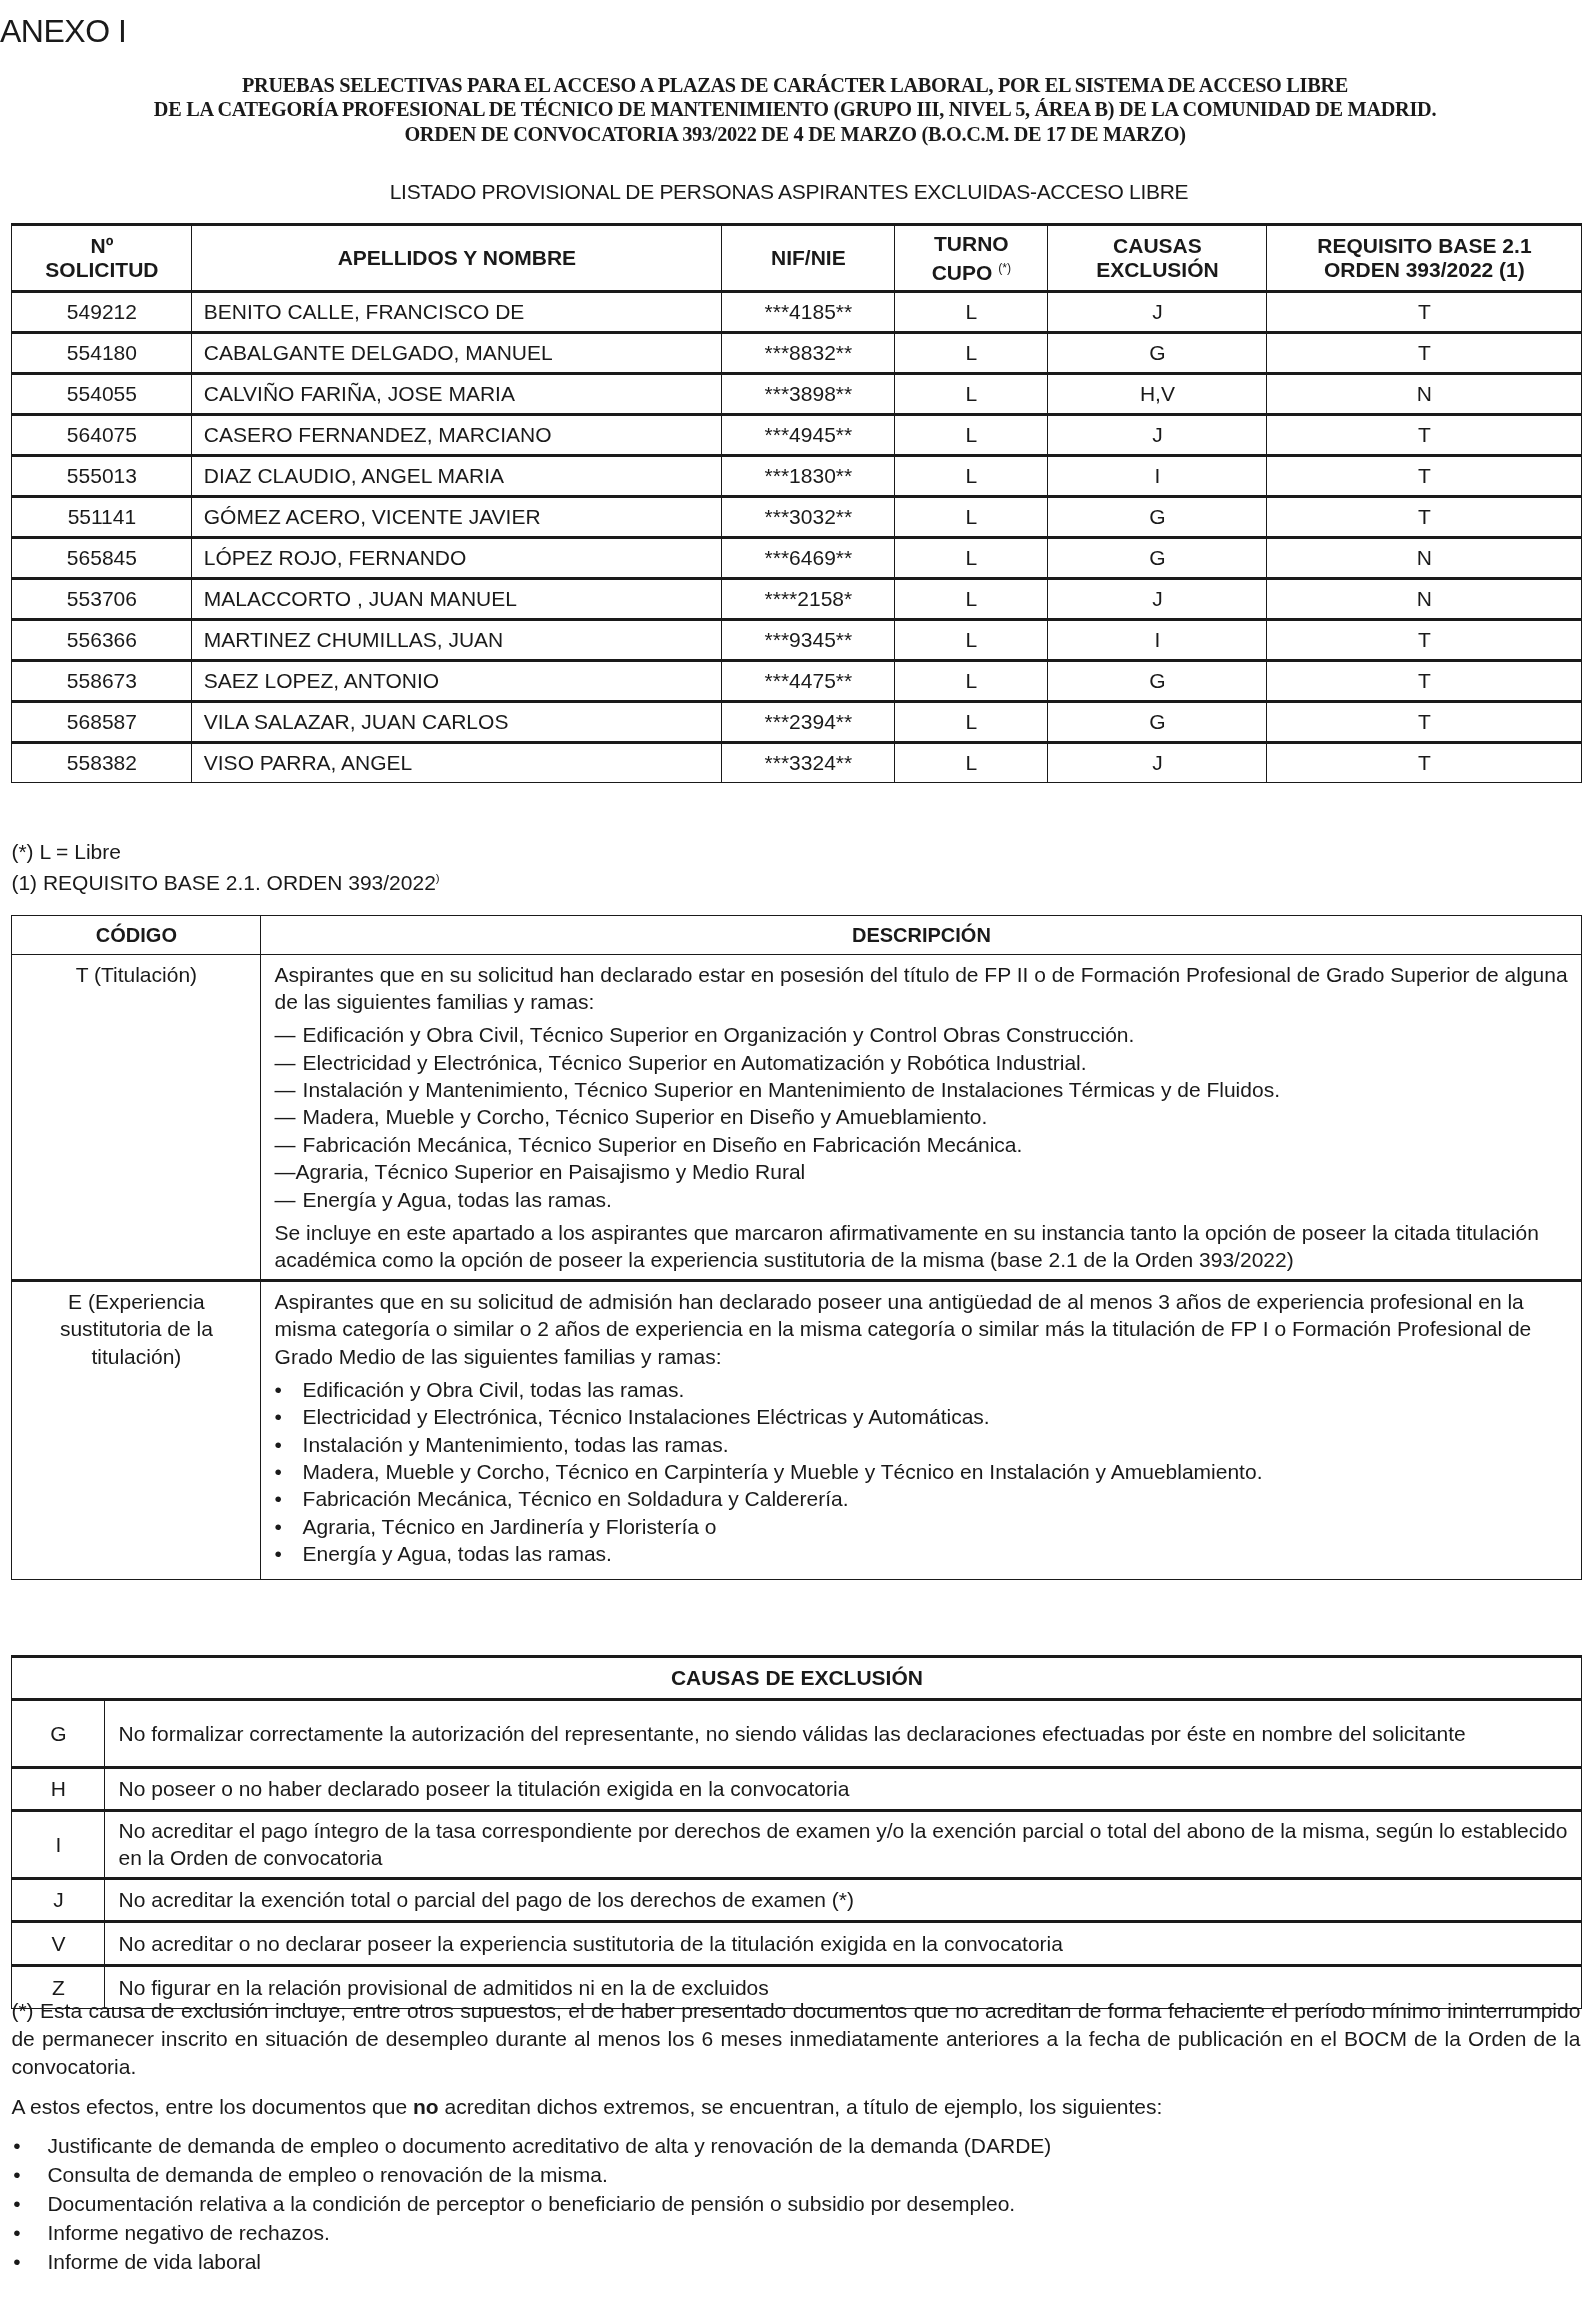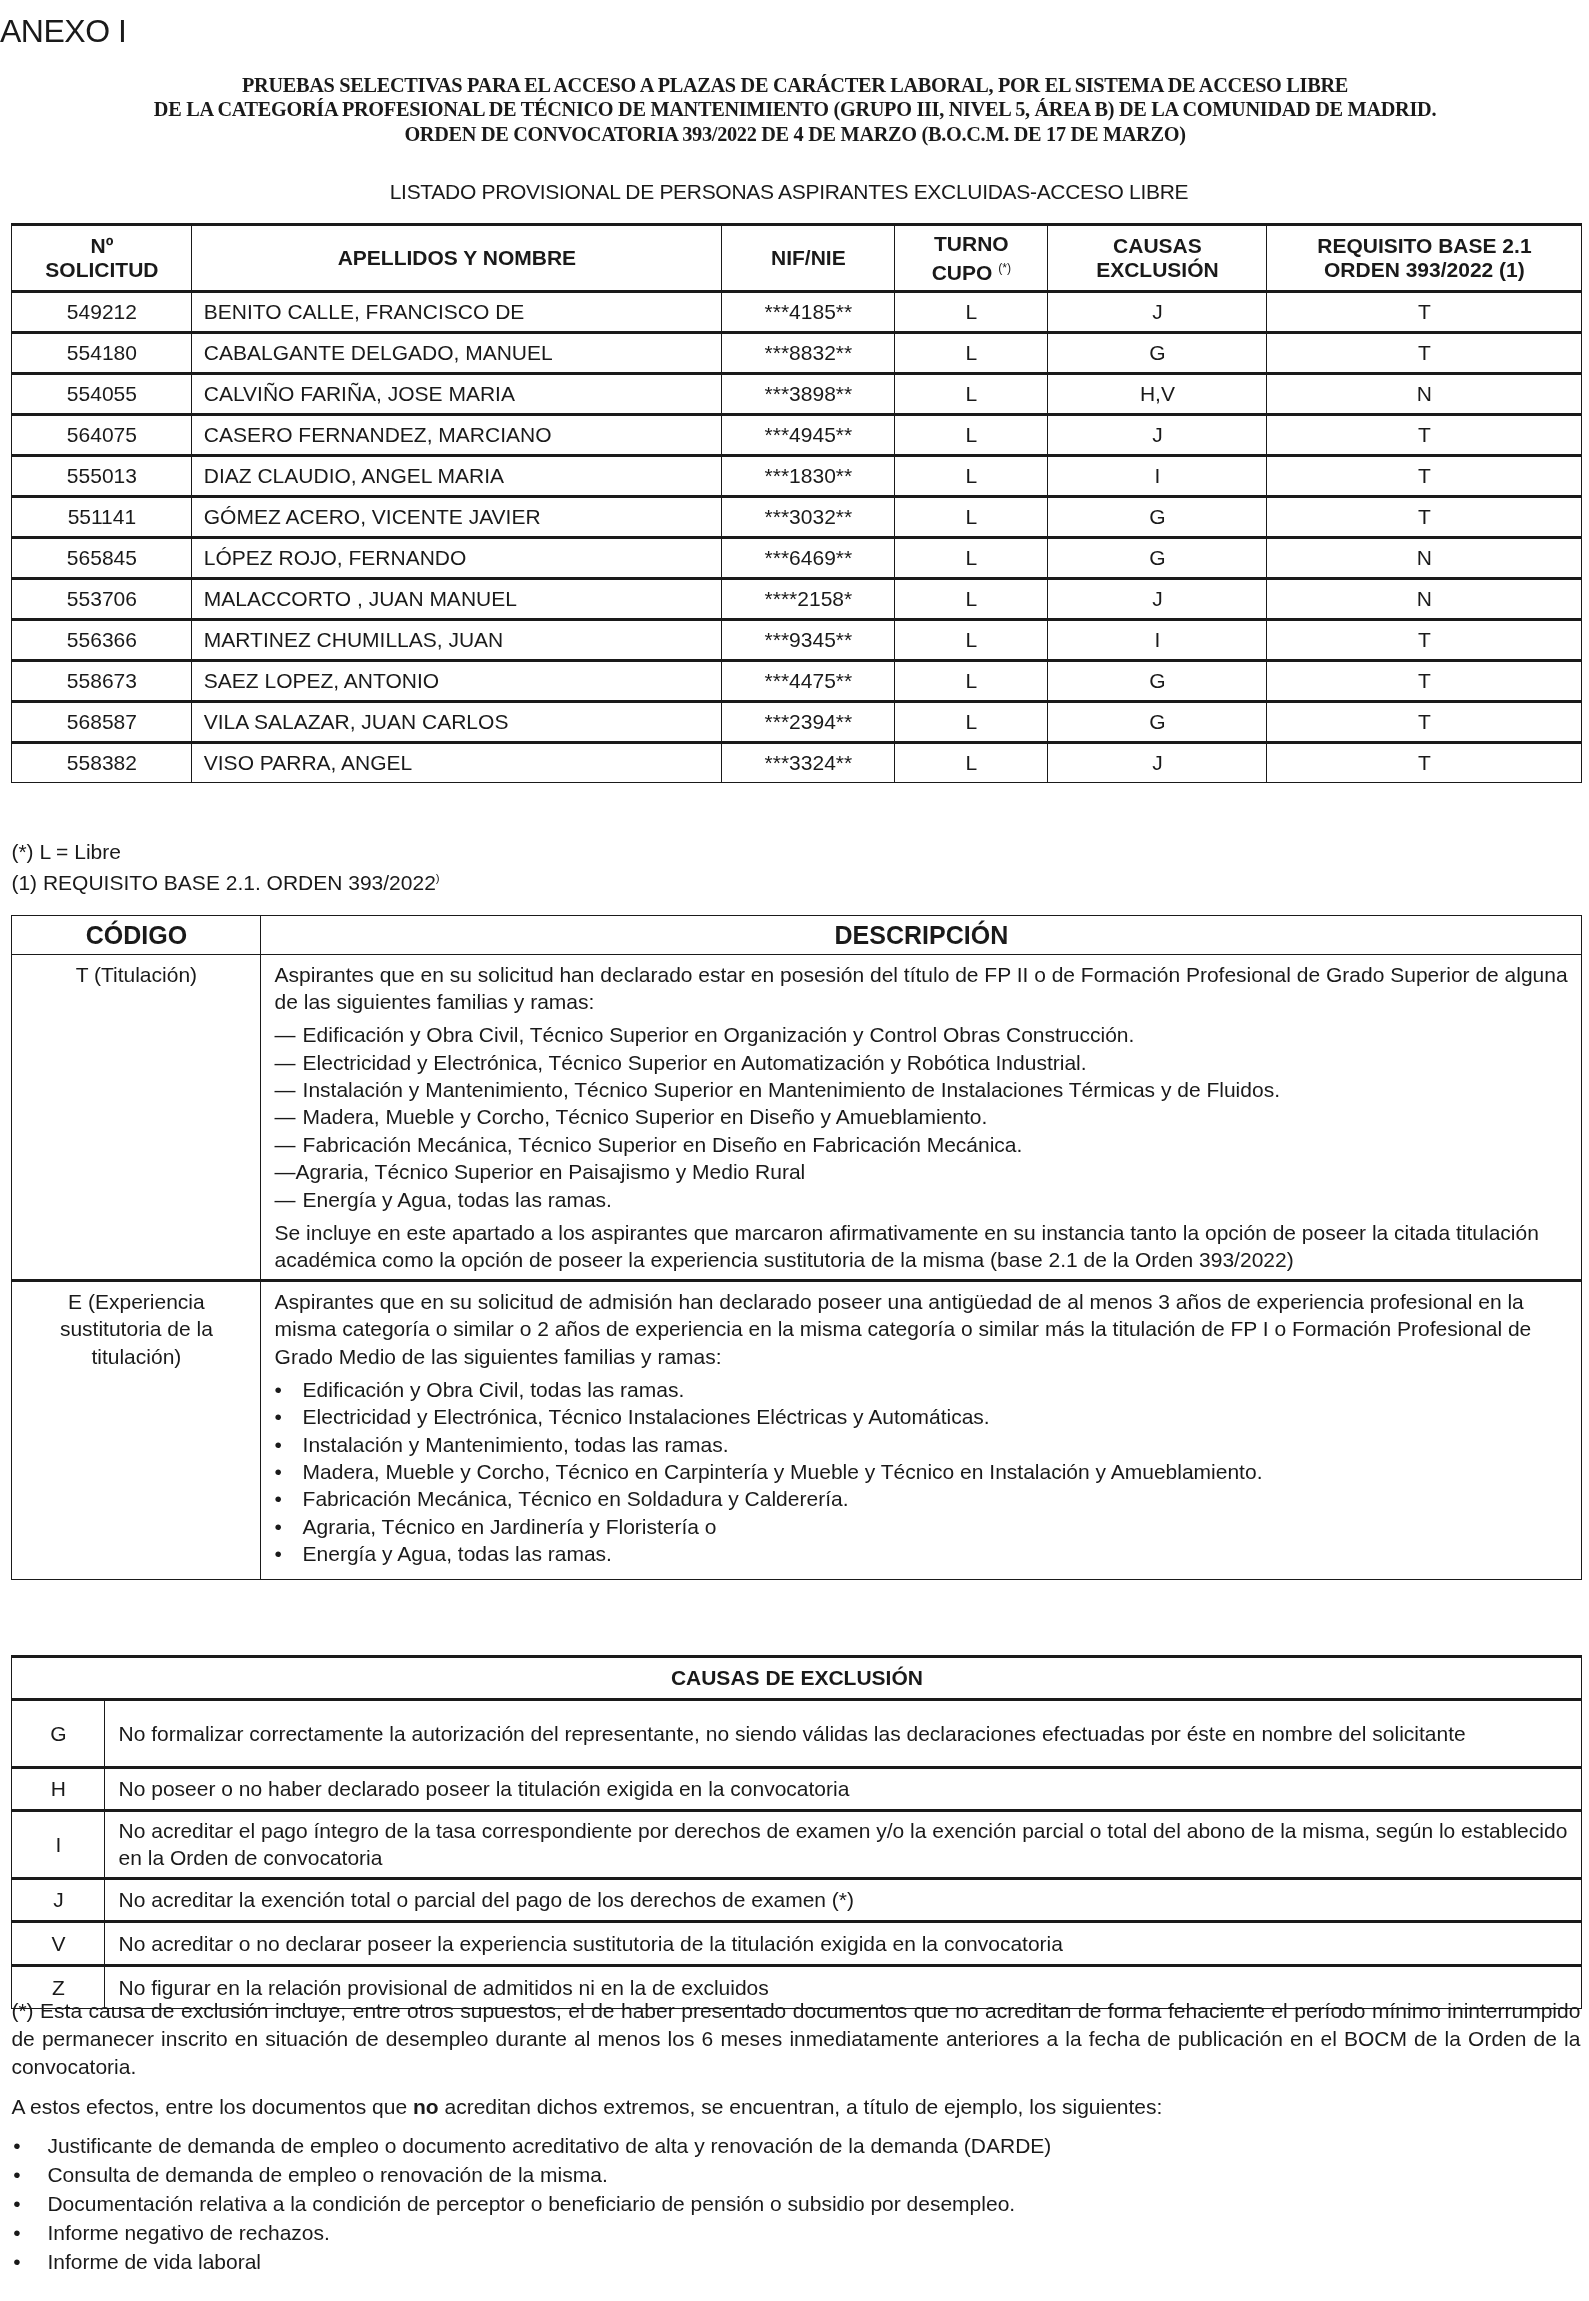--- a/index.html
+++ b/index.html
@@ -24,21 +24,21 @@
   #applicants-table th .sup { font-size: 12.3px; vertical-align: super; font-weight: normal; }
   #applicants-table tr { border-top: 3.3px solid #1a1a1a; }
 
   .note { left: 11.4px; font-size: 21px; }
   #note-l { top: 840px; }
   #note-1 { top: 871px; }
   #note-1 .sup { font-size: 11.4px; vertical-align: super; }
 
   
   #req-table { left: 11.4px; top: 915px; width: 1570px; font-size: 21px; }
-  #req-table th { height: 38px; font-size: 25px; }
+  #req-table th { height: 38px; font-size: 20px; }
   #req-table td { vertical-align: top; line-height: 27.4px; }
   #req-table td.code { text-align: center; padding-top: 5.7px; }
   #req-table td.desc { padding: 5.7px 11.4px 5.7px 13.2px; }
   #req-table tr.row-e { border-top: 3.3px solid #1a1a1a; }
   .desc p { margin: 0; }
   .desc ul { list-style: none; margin: 5.7px 0 5.7px 0; padding: 0; }
   .desc li { position: relative; padding-left: 28px; }
   .desc li .mark { position: absolute; left: 0; top: 0; }
   .desc li.tight { padding-left: 21px; }
 

